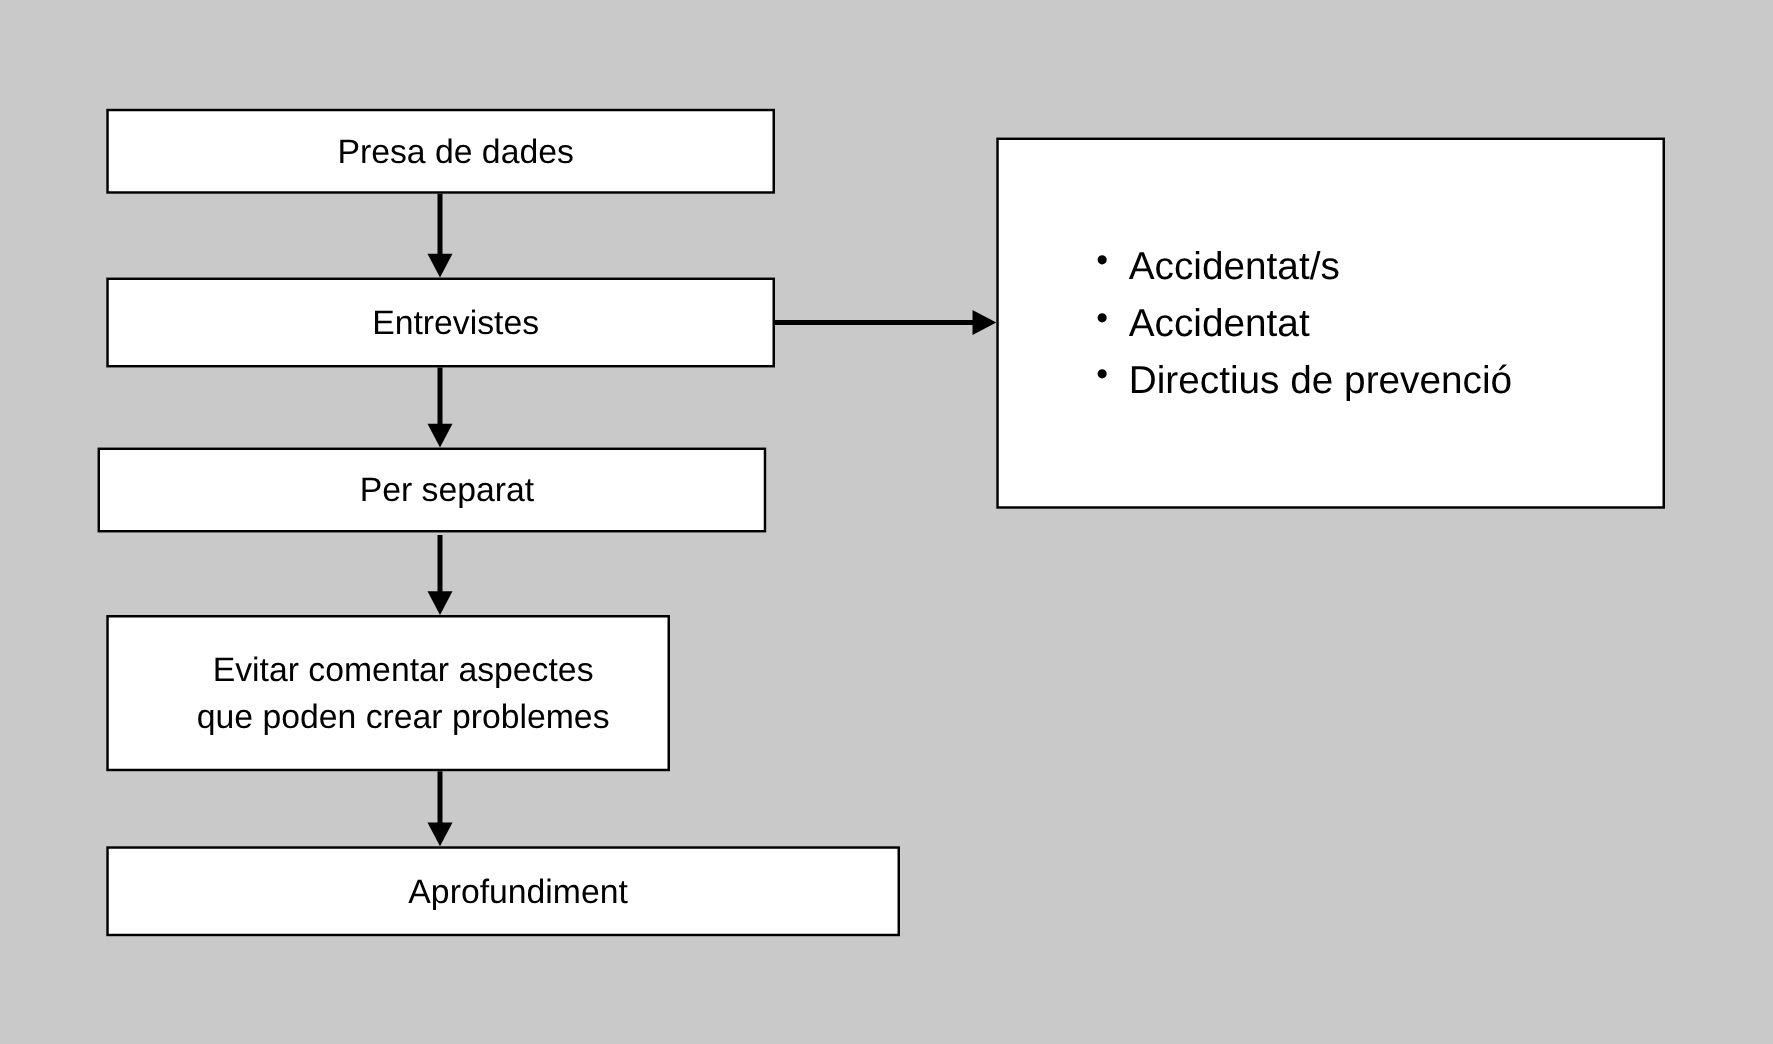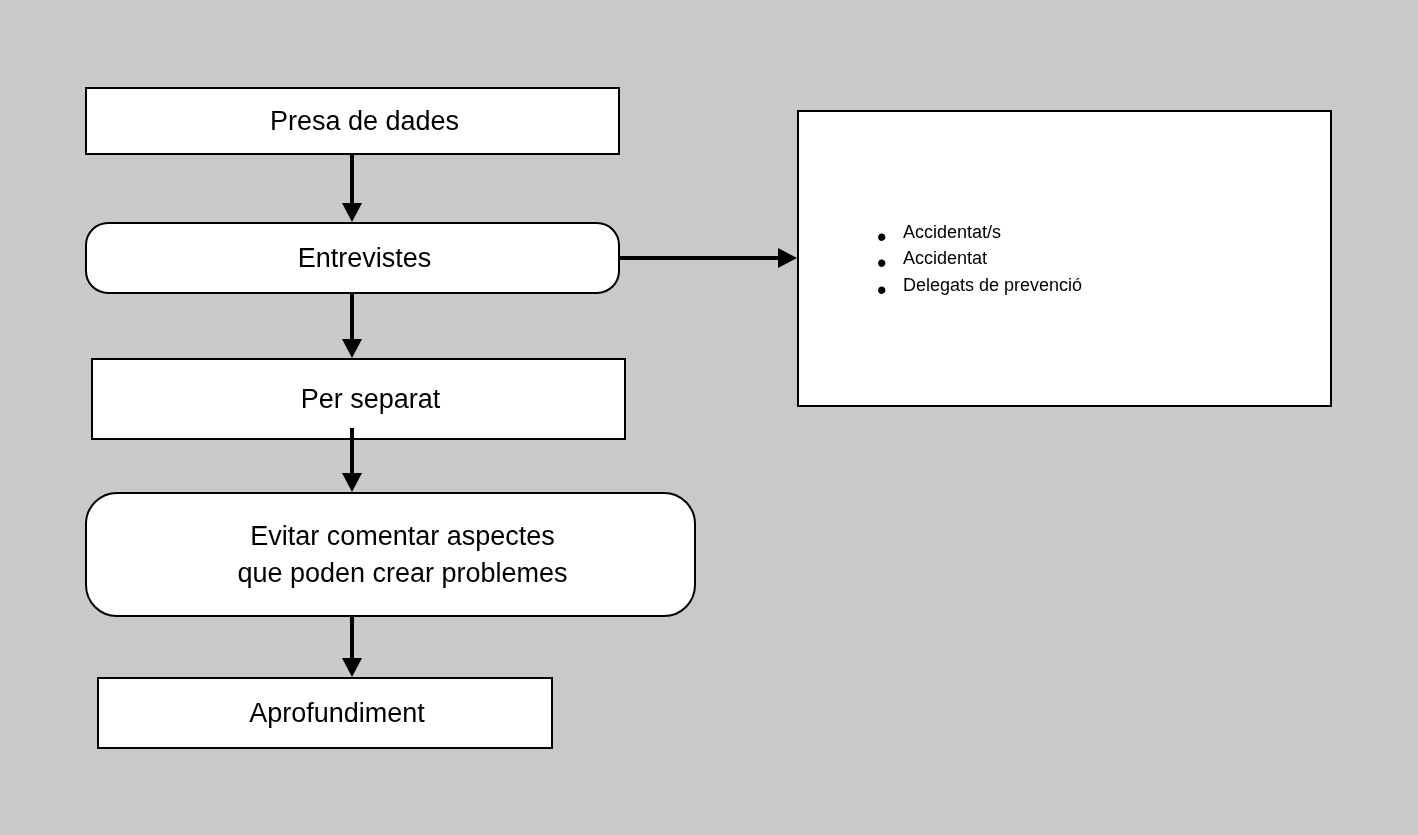--- a/index.html
+++ b/index.html
@@ -43,21 +43,21 @@
     box-sizing: border-box;
     display: flex;
     align-items: center;
   }
   .list-box ul {
     margin: 0;
     padding: 0 0 0 78px;
     list-style: none;
   }
   .list-box li {
-    font-size: 18px;
+    font-size: 31px;
     line-height: 1.48;
     color: #000000;
     position: relative;
     padding-left: 26px;
     white-space: nowrap;
   }
   .list-box li::before {
     content: "\2022";
     position: absolute;
     left: 0;
@@ -74,42 +74,42 @@
 </style>
 </head>
 <body>
 
 <div id="canvas">
 
   <div class="node" style="left:85px; top:87px; width:535px; height:68px;">
     <span class="node-text">Presa de dades</span>
   </div>
 
-  <div class="node" style="left:85px; top:222px; width:535px; height:72px;border-radius:23px;">
+  <div class="node" style="left:85px; top:222px; width:535px; height:72px;">
     <span class="node-text">Entrevistes</span>
   </div>
 
-  <div class="node" style="left:91px; top:358px; width:535px; height:82px;align-items:center;">
+  <div class="node" style="left:78px; top:358px; width:535px; height:68px;align-items:center;">
     <span class="node-text">Per separat</span>
   </div>
 
-  <div class="node" style="left:85px; top:492px; width:611px; height:125px;border-radius:32px;">
+  <div class="node" style="left:85px; top:492px; width:451px; height:125px;">
     <span class="node-text">Evitar comentar aspectes
 que poden crear problemes</span>
   </div>
 
-  <div class="node" style="left:97px; top:677px; width:456px; height:72px;">
+  <div class="node" style="left:85px; top:677px; width:635px; height:72px;">
     <span class="node-text">Aprofundiment</span>
   </div>
 
   <div class="list-box" style="left:797px; top:110px; width:535px; height:297px;">
     <ul>
       <li>Accidentat/s</li>
       <li>Accidentat</li>
-      <li>Delegats de prevenció</li>
+      <li>Directius de prevenció</li>
     </ul>
   </div>
 
   <div class="arrow" style="left:338px; top:155px; width:28px; height:68px;">
     <svg width="28" height="68" viewBox="0 0 28 68">
       <line x1="14" y1="0" x2="14" y2="54" stroke="#000" stroke-width="4"></line>
       <polygon points="14,67 4,48 24,48" fill="#000"></polygon>
     </svg>
   </div>
 

